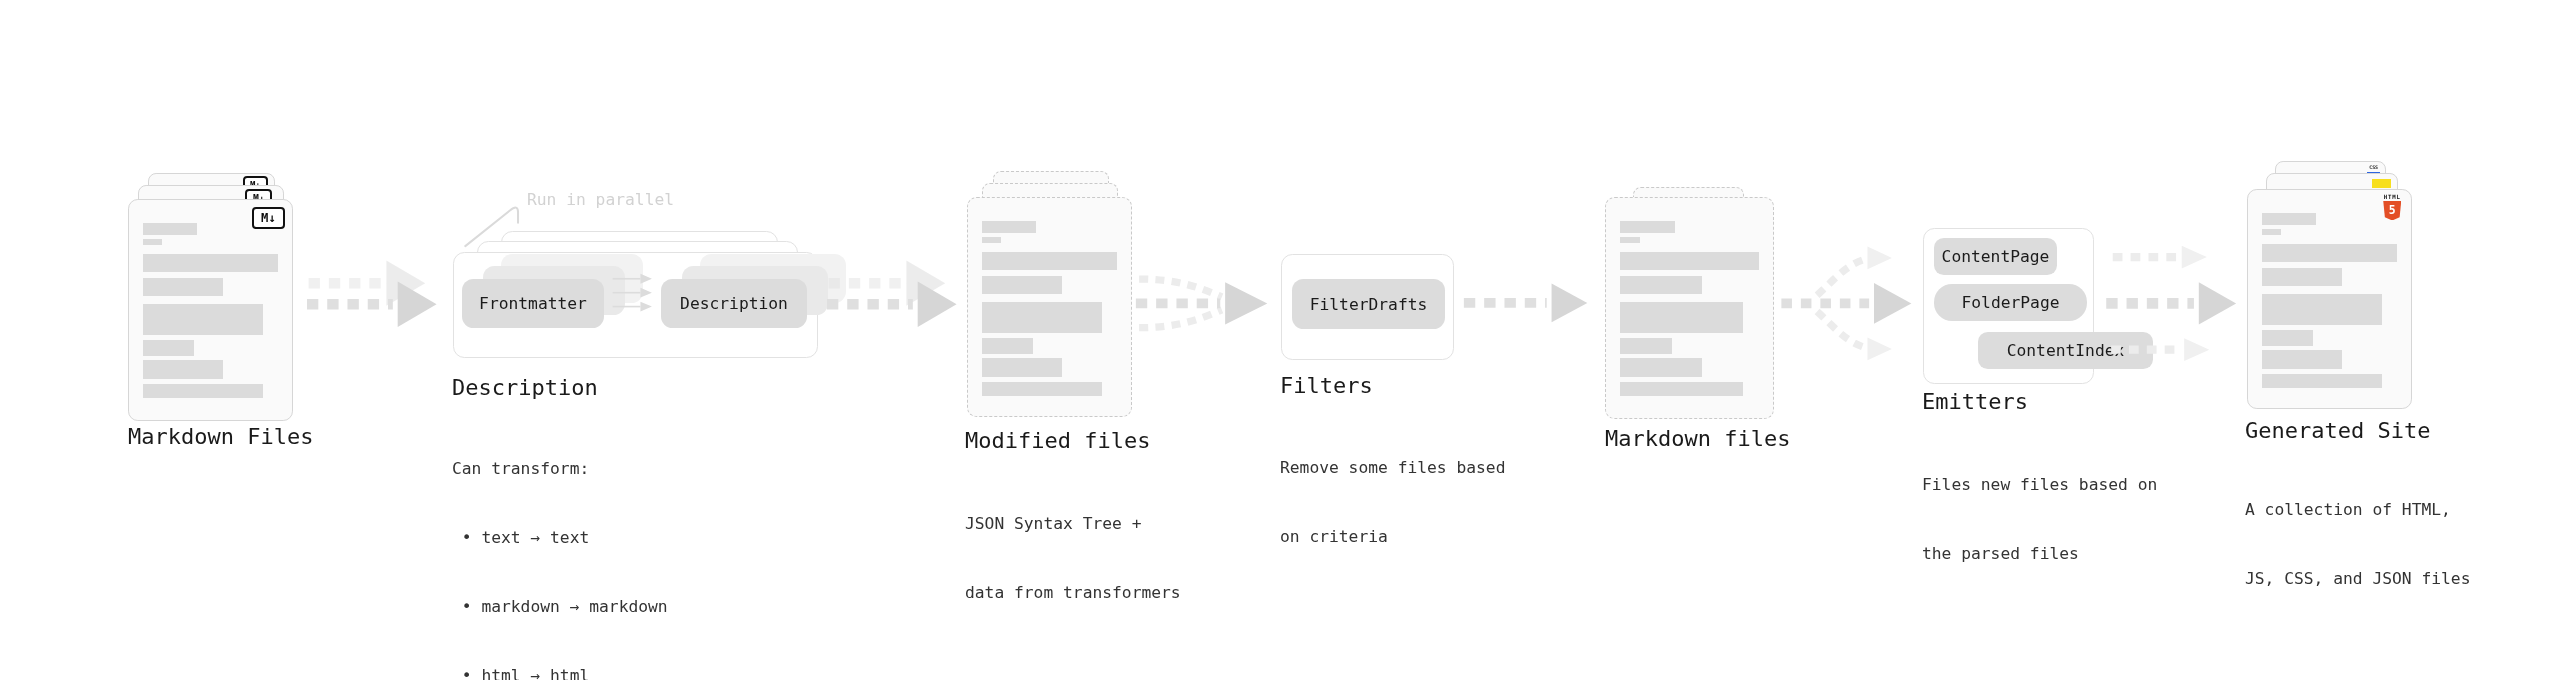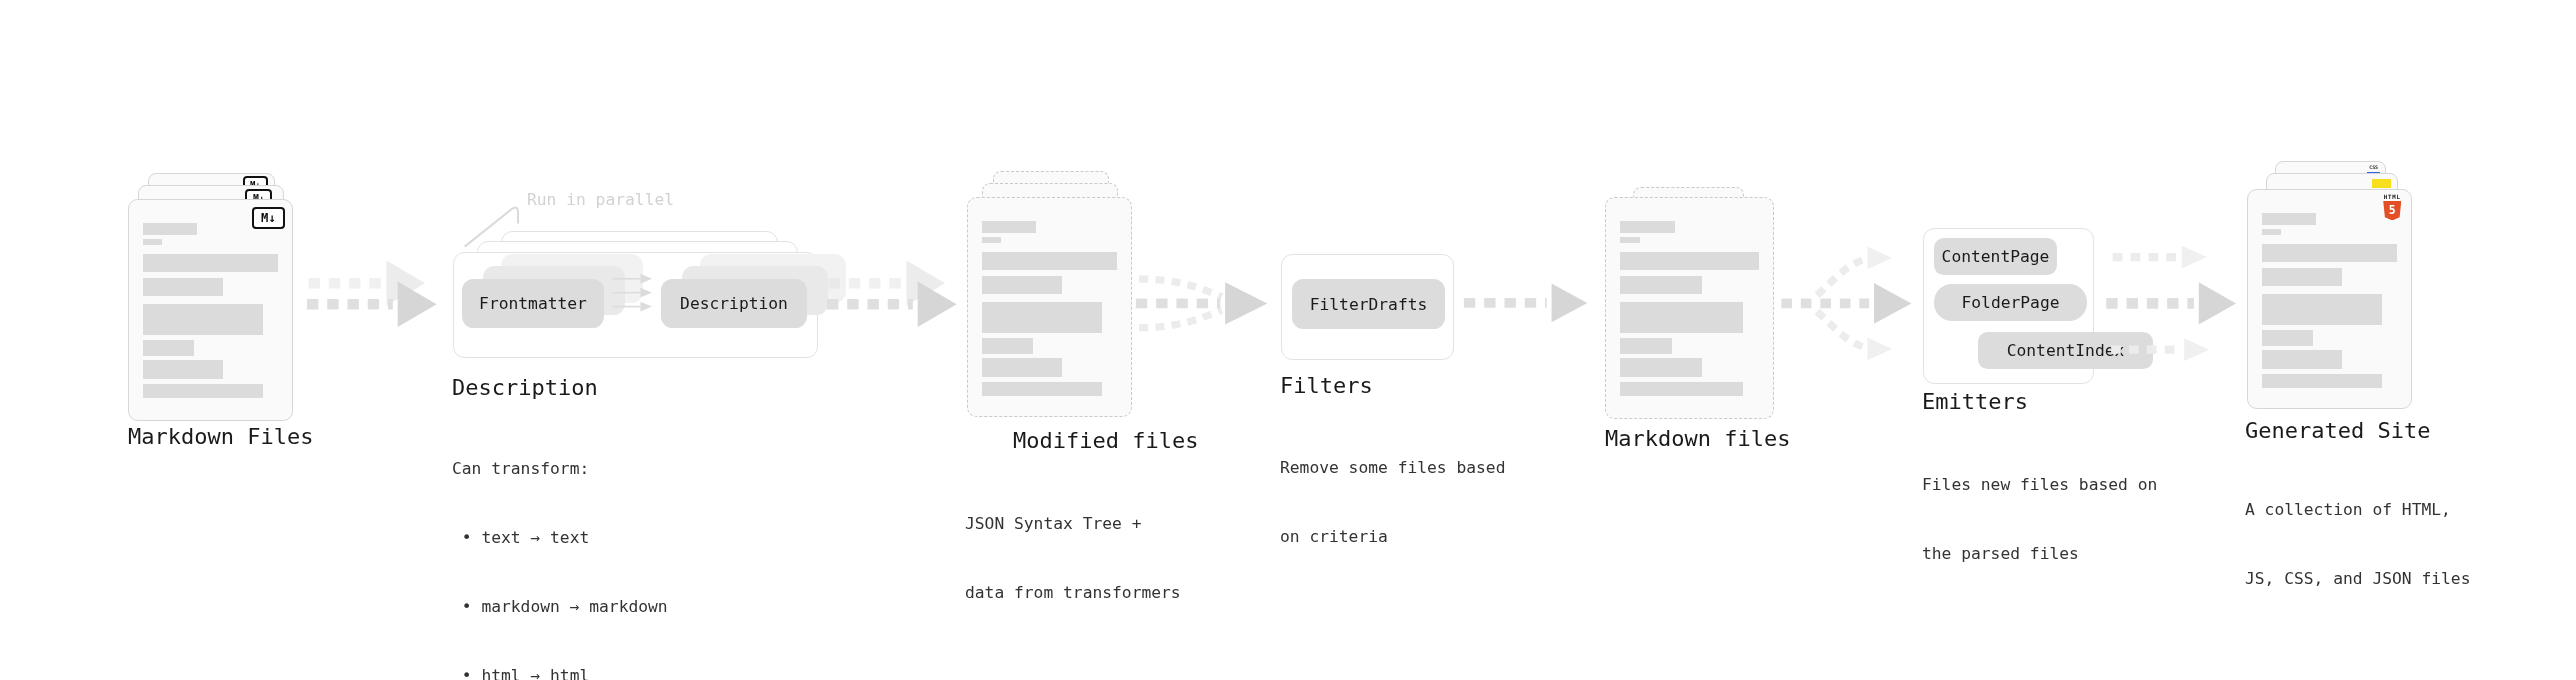--- a/index.html
+++ b/index.html
@@ -151,21 +151,21 @@
           <div class="bar" style="width: 39%; height: 12.2px; margin-bottom: 4.1px;"></div>
           <div class="bar" style="width: 14%; height: 5.7px; margin-bottom: 9px;"></div>
           <div class="bar" style="width: 98%; height: 18px; margin-bottom: 5.7px;"></div>
           <div class="bar" style="width: 58%; height: 18.7px; margin-bottom: 8.1px;"></div>
           <div class="bar" style="width: 87%; height: 31px; margin-bottom: 4.1px;"></div>
           <div class="bar" style="width: 37%; height: 16.3px; margin-bottom: 4.1px;"></div>
           <div class="bar" style="width: 58%; height: 18.7px; margin-bottom: 4.9px;"></div>
           <div class="bar" style="width: 87%; height: 14px; margin-bottom: 0px;"></div>
         </div>
     </div>
-    <div class="title" style="left:965px;top:428px;margin-left:48px;">Modified files</div>
+    <div class="title" style="left:965px;top:428px;">Modified files</div>
     <div class="caption" style="left:965px;top:466px;">
       <div>JSON Syntax Tree +</div>
       <div>data from transformers</div>
     </div>
   </div>
 
   <svg style="left:1131px;top:256px;" width="142" height="98" viewBox="0 0 175 120">
     <path class="d-faint" d="M 10 28 C 60 28, 88 40, 112 50" stroke-width="9" stroke-dasharray="11 9" fill="none"></path>
     <path class="d-faint" d="M 10 88 C 60 88, 88 76, 112 66" stroke-width="9" stroke-dasharray="11 9" fill="none"></path>
     <line class="d-main" x1="6" y1="58" x2="110" y2="58" stroke-width="12" stroke-dasharray="14 11"></line>

